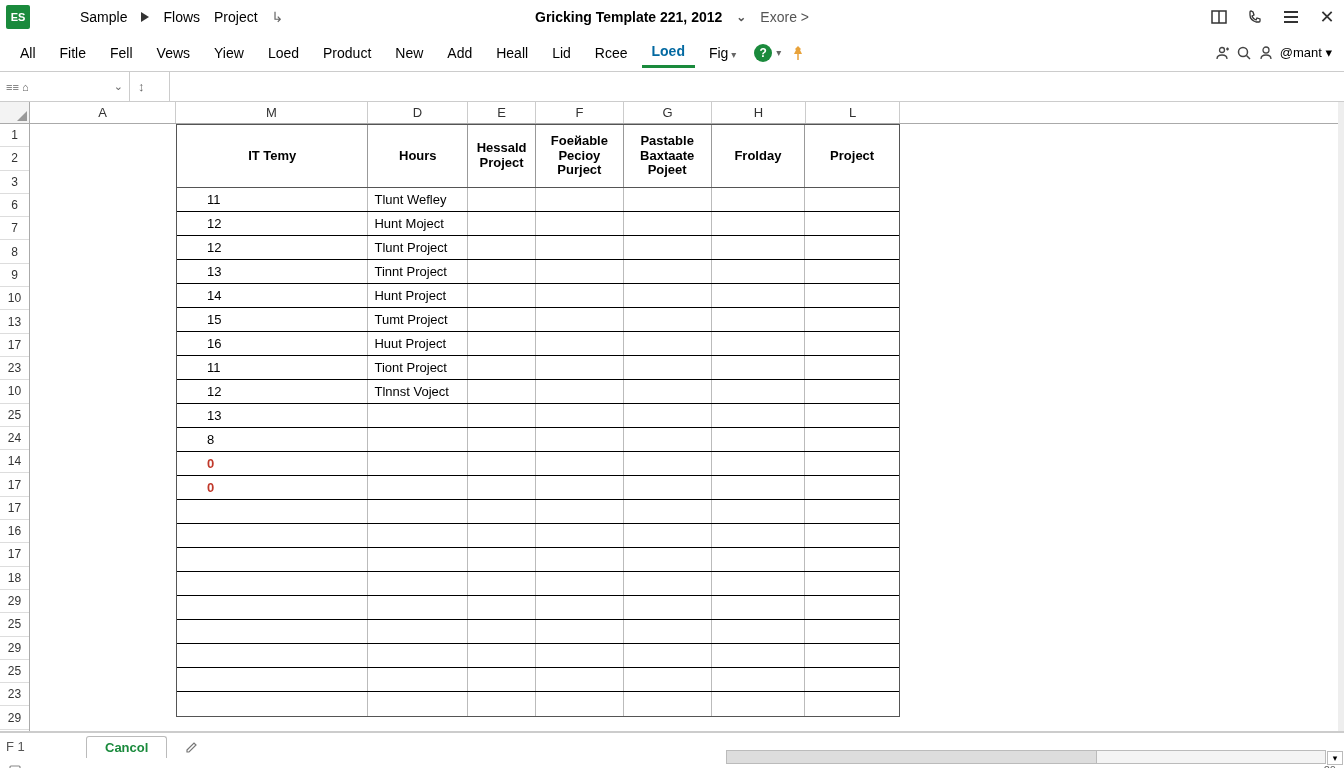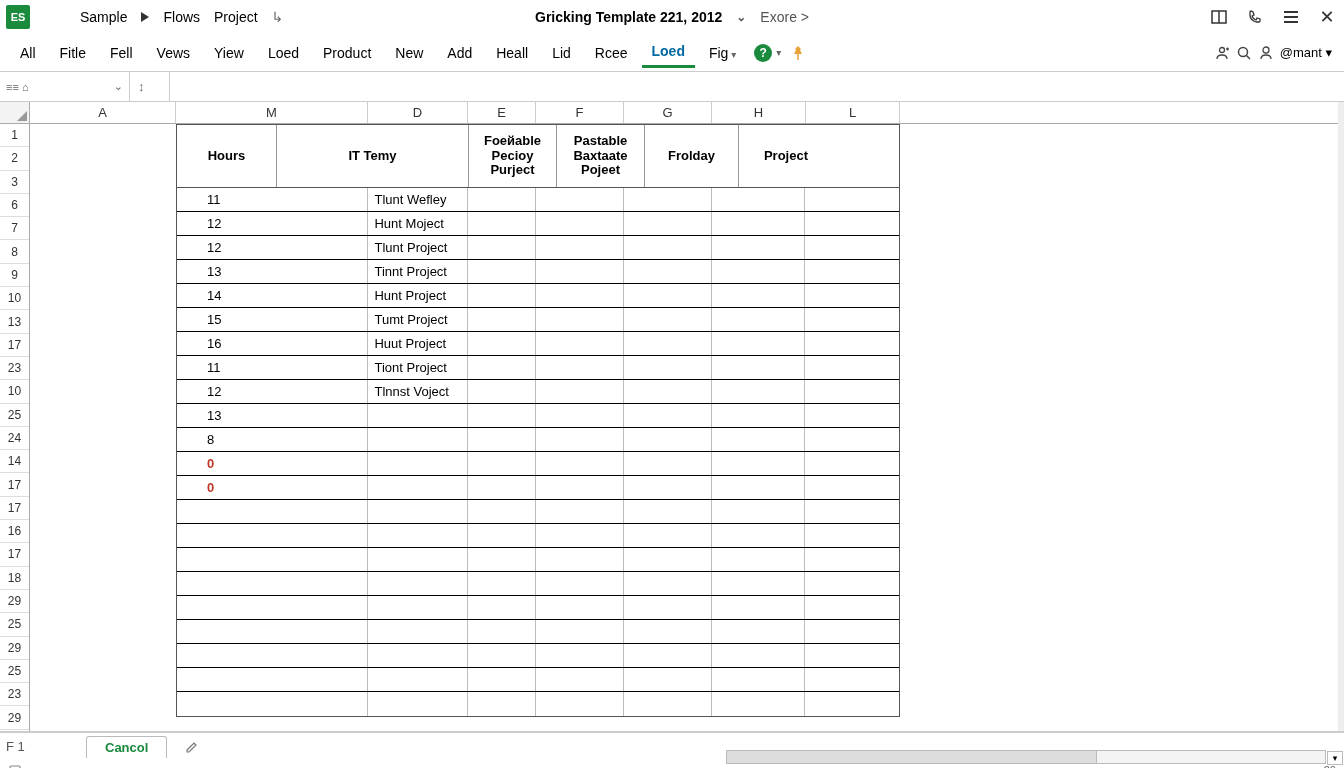--- a/index.html
+++ b/index.html
@@ -226,22 +226,23 @@
         <div class="row-h">29</div>
         <div class="row-h">25</div>
         <div class="row-h">29</div>
         <div class="row-h">25</div>
         <div class="row-h">23</div>
         <div class="row-h">29</div>
       </div>
     <div class="cells">
       <div class="table-box" id="table-box">
         <div class="hdr-row">
+          <div class="hdr-cell c-M" style="justify-content:center;padding-left:4px">IT Temy</div>
           <div class="hdr-cell c-D">Hours</div>
-          <div class="hdr-cell c-M" style="justify-content:center;padding-left:4px">IT Temy</div>
+          <div class="hdr-cell c-E">Hessald Project</div>
           <div class="hdr-cell c-F">Foeйable Pecioy Purject</div>
           <div class="hdr-cell c-G">Pastable Baxtaate Pojeet</div>
           <div class="hdr-cell c-H">Frolday</div>
           <div class="hdr-cell c-L">Project</div>
         </div>
 
       <div class="data-row">
             <div class="cell c-M">11</div>
             <div class="cell c-D">Tlunt Wefley</div>
             <div class="cell c-E"></div>

